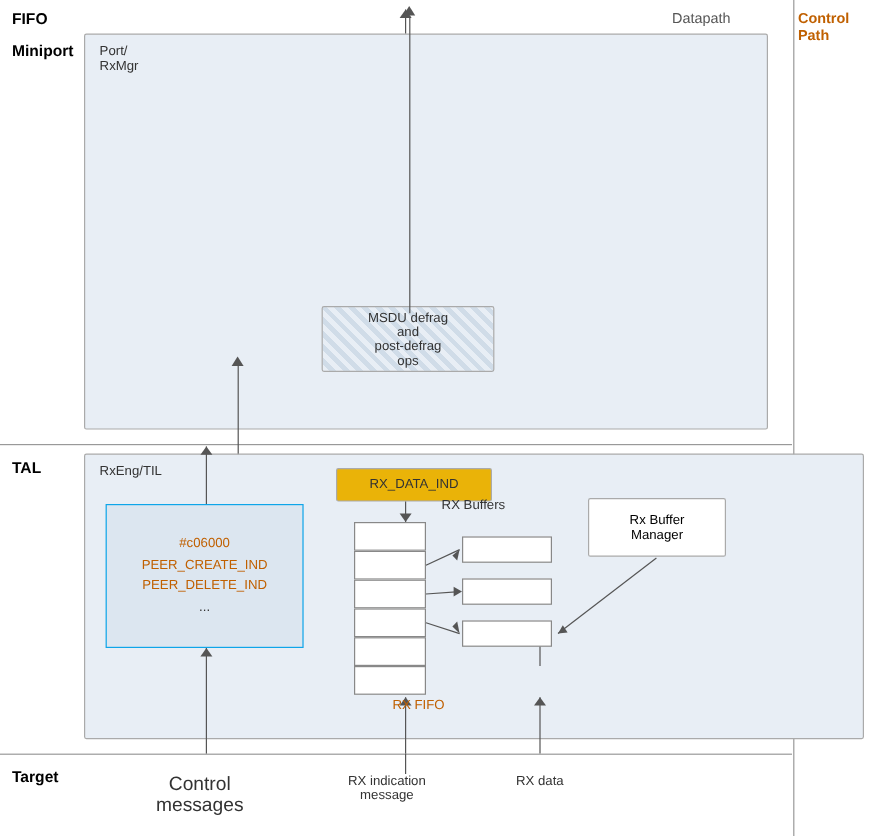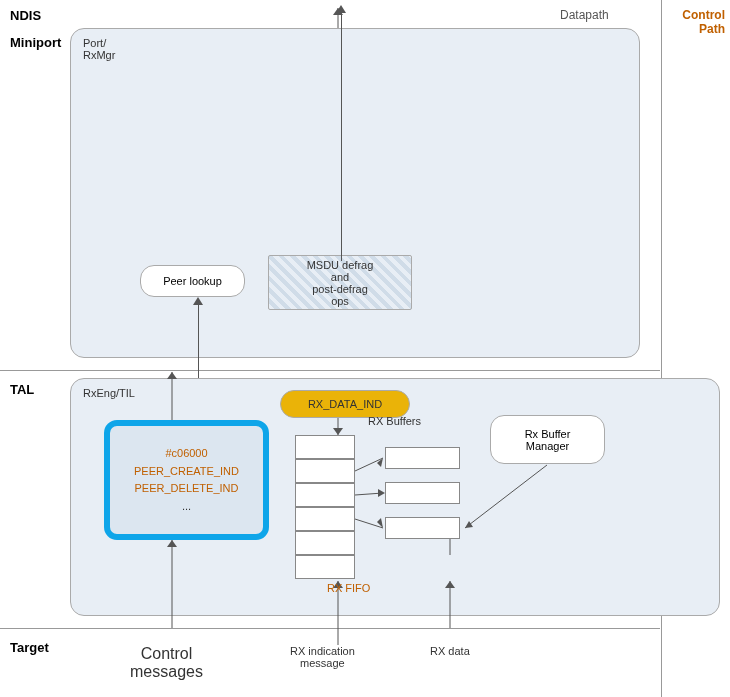--- a/index.html
+++ b/index.html
@@ -44,33 +44,32 @@
       width: 1px;
       height: 697px;
       background: #999;
     }
 
     
     .box {
       position: absolute;
       border: 1px solid #aaa;
       background: #e8eef5;
-      border-radius: 14px;
+      border-radius: 2px;
     }
 
     .box-white {
       background: #fff;
     }
 
     .box-inner {
       position: absolute;
-      border: 6px solid #0ea5e9;
+      border: 1px solid #0ea5e9;
       background: #dce6f0;
-      border-radius: 13px;
-      margin-left: 16px;
+      border-radius: 0;
     }
 
     
     .box-hatched {
       position: absolute;
       border: 1px solid #aaa;
       background: repeating-linear-gradient(
         45deg,
         #e8eef5,
         #e8eef5 4px,
@@ -104,21 +103,21 @@
       font-size: 12px;
       color: #555;
     }
 
     .header-controlpath {
       position: absolute;
       top: 8px;
       left: 665px;
       font-size: 12px;
       color: #c06000;
-      text-align: right;
+      text-align: left;
       width: 60px;
       font-weight: bold;
     }
 
     
     .rx-buf-box {
       position: absolute;
       border: 1px solid #888;
       background: #fff;
     }
@@ -128,44 +127,41 @@
       position: absolute;
       border: 1px solid #888;
       background: #fff;
     }
   </style>
 </head>
 <body>
 
 <div class="diagram-container">
 
-  <div class="header-ndis">NDIS</div>
+  <div class="header-ndis">FIFO</div>
   <div class="header-datapath">Datapath</div>
   <div class="header-controlpath">
     <span>Control Path</span>
   </div>
 
   <div class="v-divider"></div>
 
   <div class="h-divider" style="top: 370px;"></div>
 
   <div class="h-divider" style="top: 628px;"></div>
 
   <div class="section-label" style="top: 35px; left: 10px; text-align: center;">Miniport</div>
   <div class="section-label" style="top: 382px; left: 10px;">TAL</div>
   <div class="section-label" style="top: 640px; left: 10px;">Target</div>
 
   <div class="box" style="top: 28px; left: 70px; width: 570px; height: 330px;">
 
     <div style="position:absolute; top:8px; left:12px; font-size:11px; color:#333;">Port/<br>RxMgr</div>
   </div>
 
-  <div class="box box-white" style="top: 265px; left: 140px; width: 105px; height: 32px; background:#fff;">
-    <div style="position:absolute; top:50%; left:50%; transform:translate(-50%,-50%); font-size:11px; white-space:nowrap;">Peer lookup</div>
-  </div>
 
   <div class="box-hatched" style="top: 255px; left: 268px; width: 144px; height: 55px; text-decoration: underline;">
     <div style="position:absolute; top:50%; left:50%; transform:translate(-50%,-50%); font-size:11px; text-align:center; color:#333;">MSDU defrag<br>and<br>post-defrag ops</div>
   </div>
 
   <div style="position:absolute; top:5px; left:336px; display:flex; flex-direction:column; align-items:center;">
     <div class="arrow-head-up" style="border-bottom: 8px solid #555;"></div>
     <div style="width:1px; height:248px; background:#555;"></div>
   </div>
 

